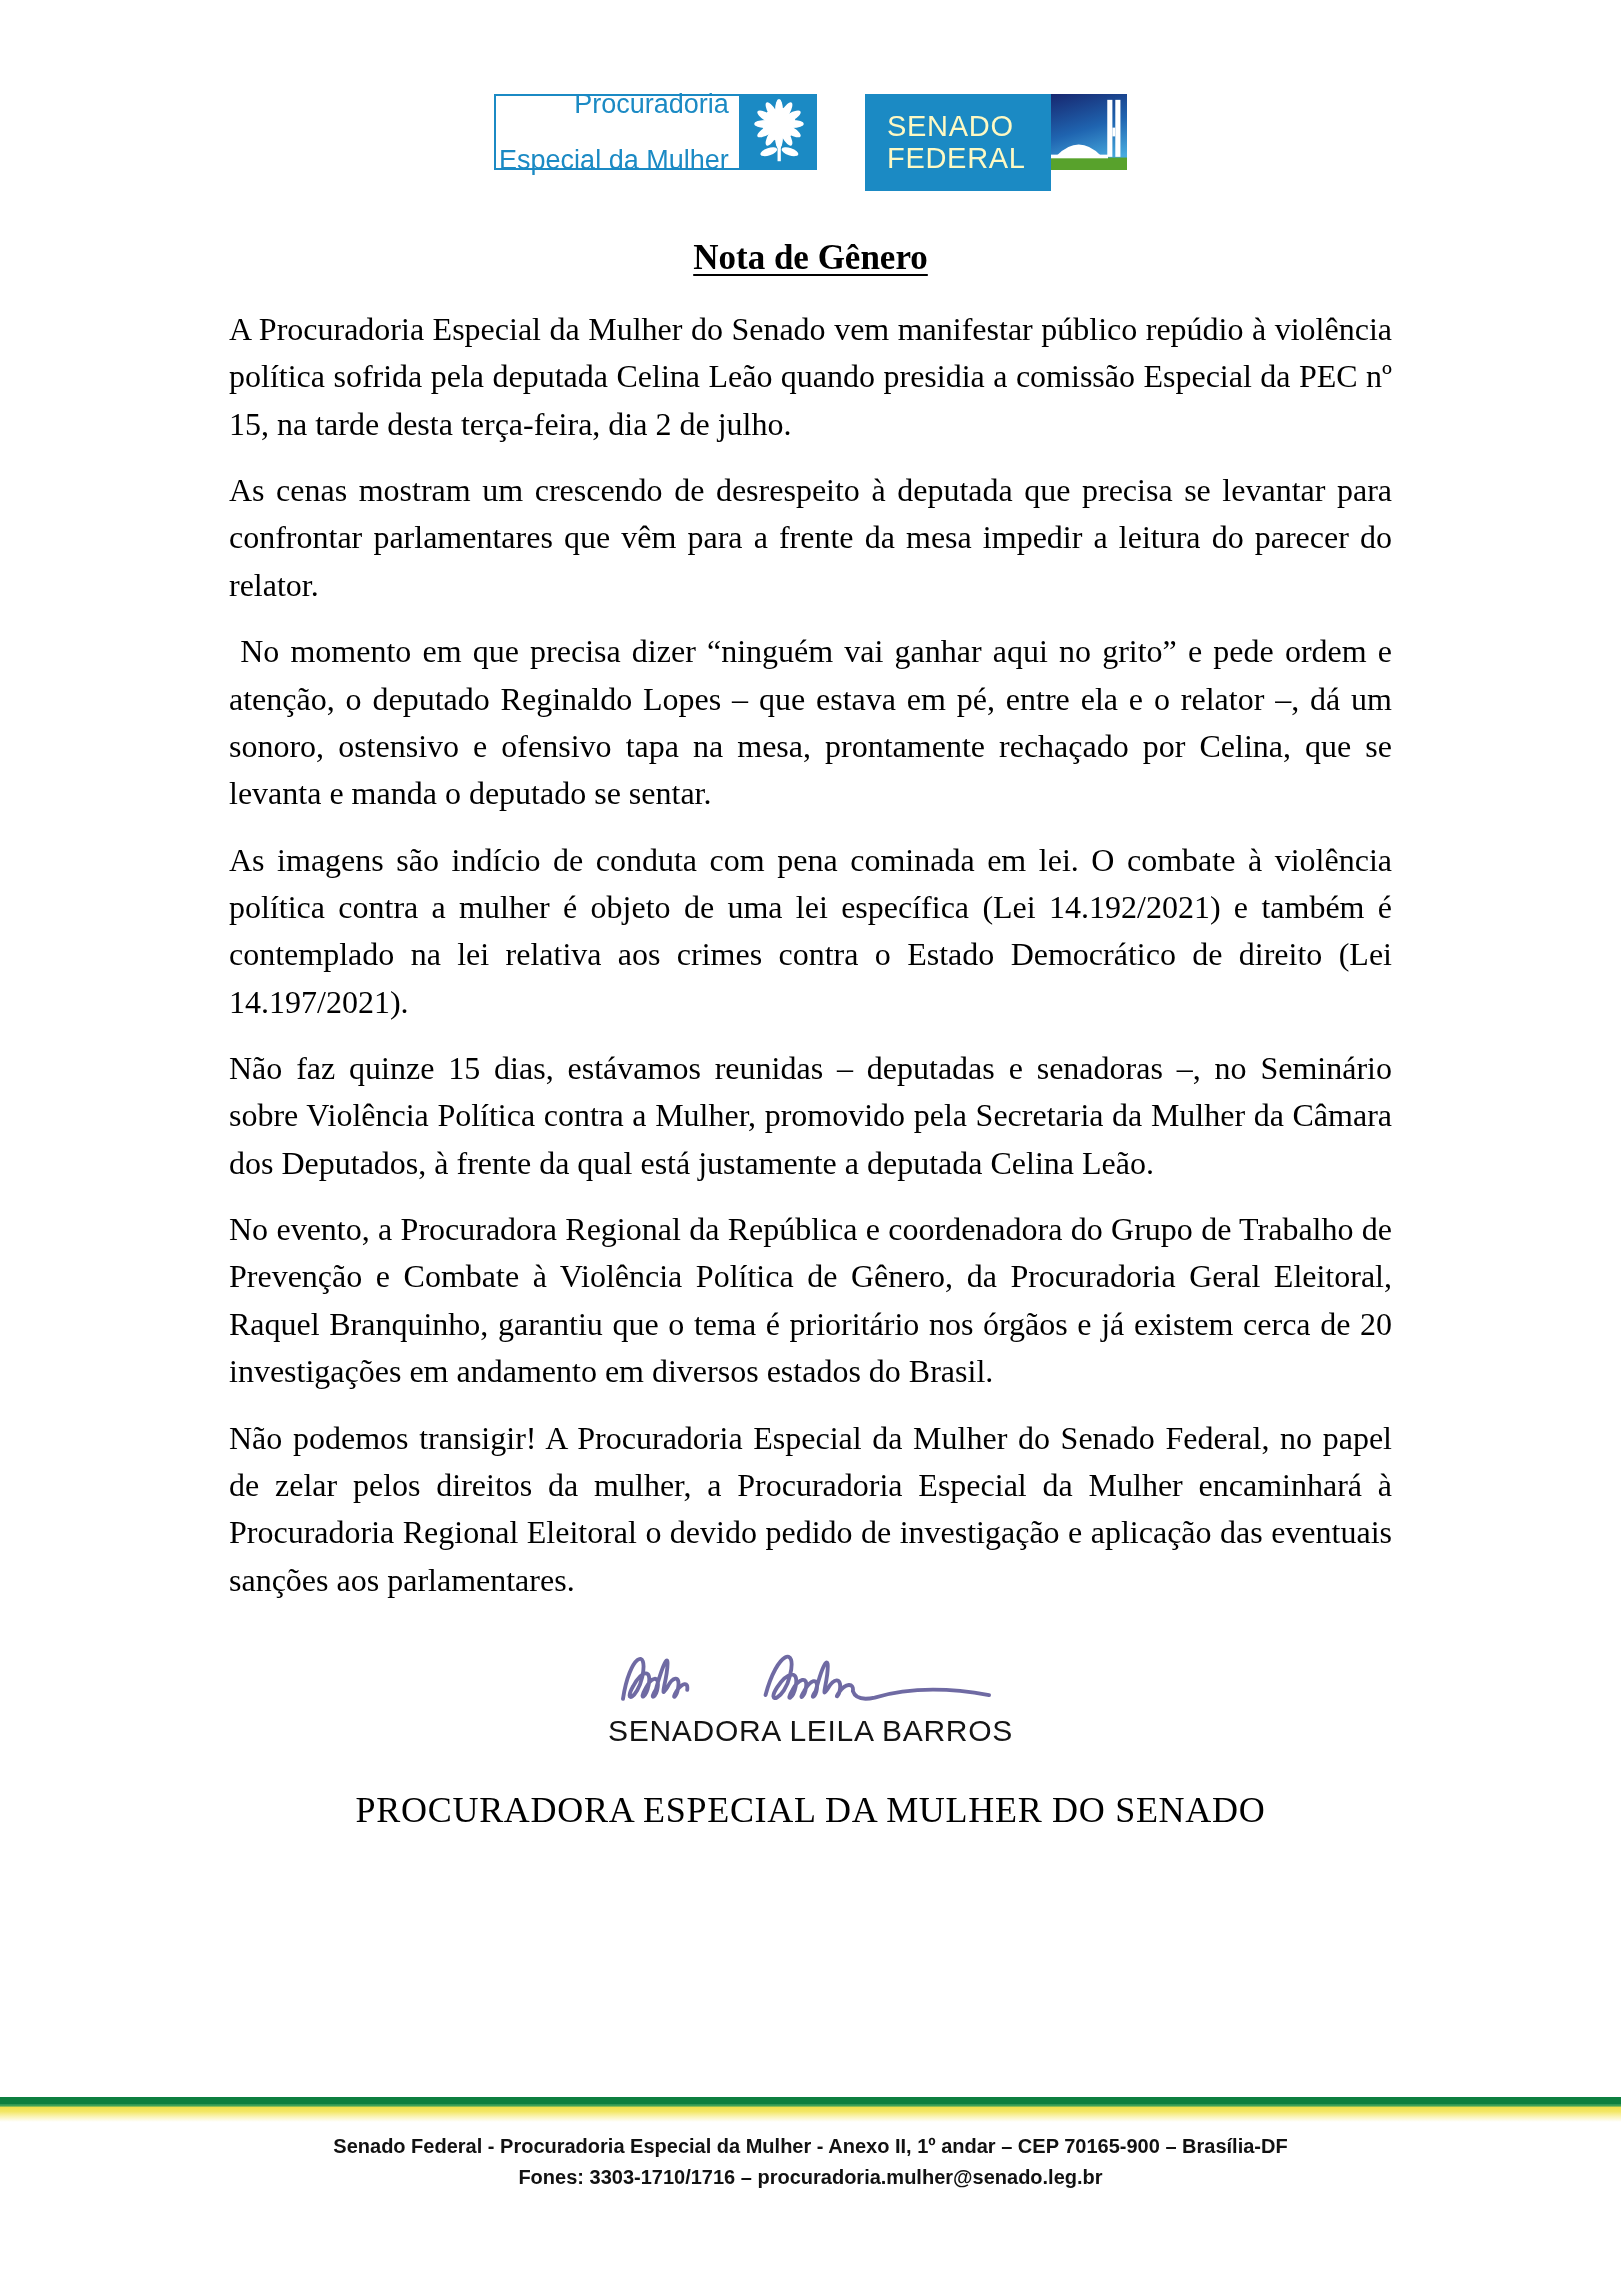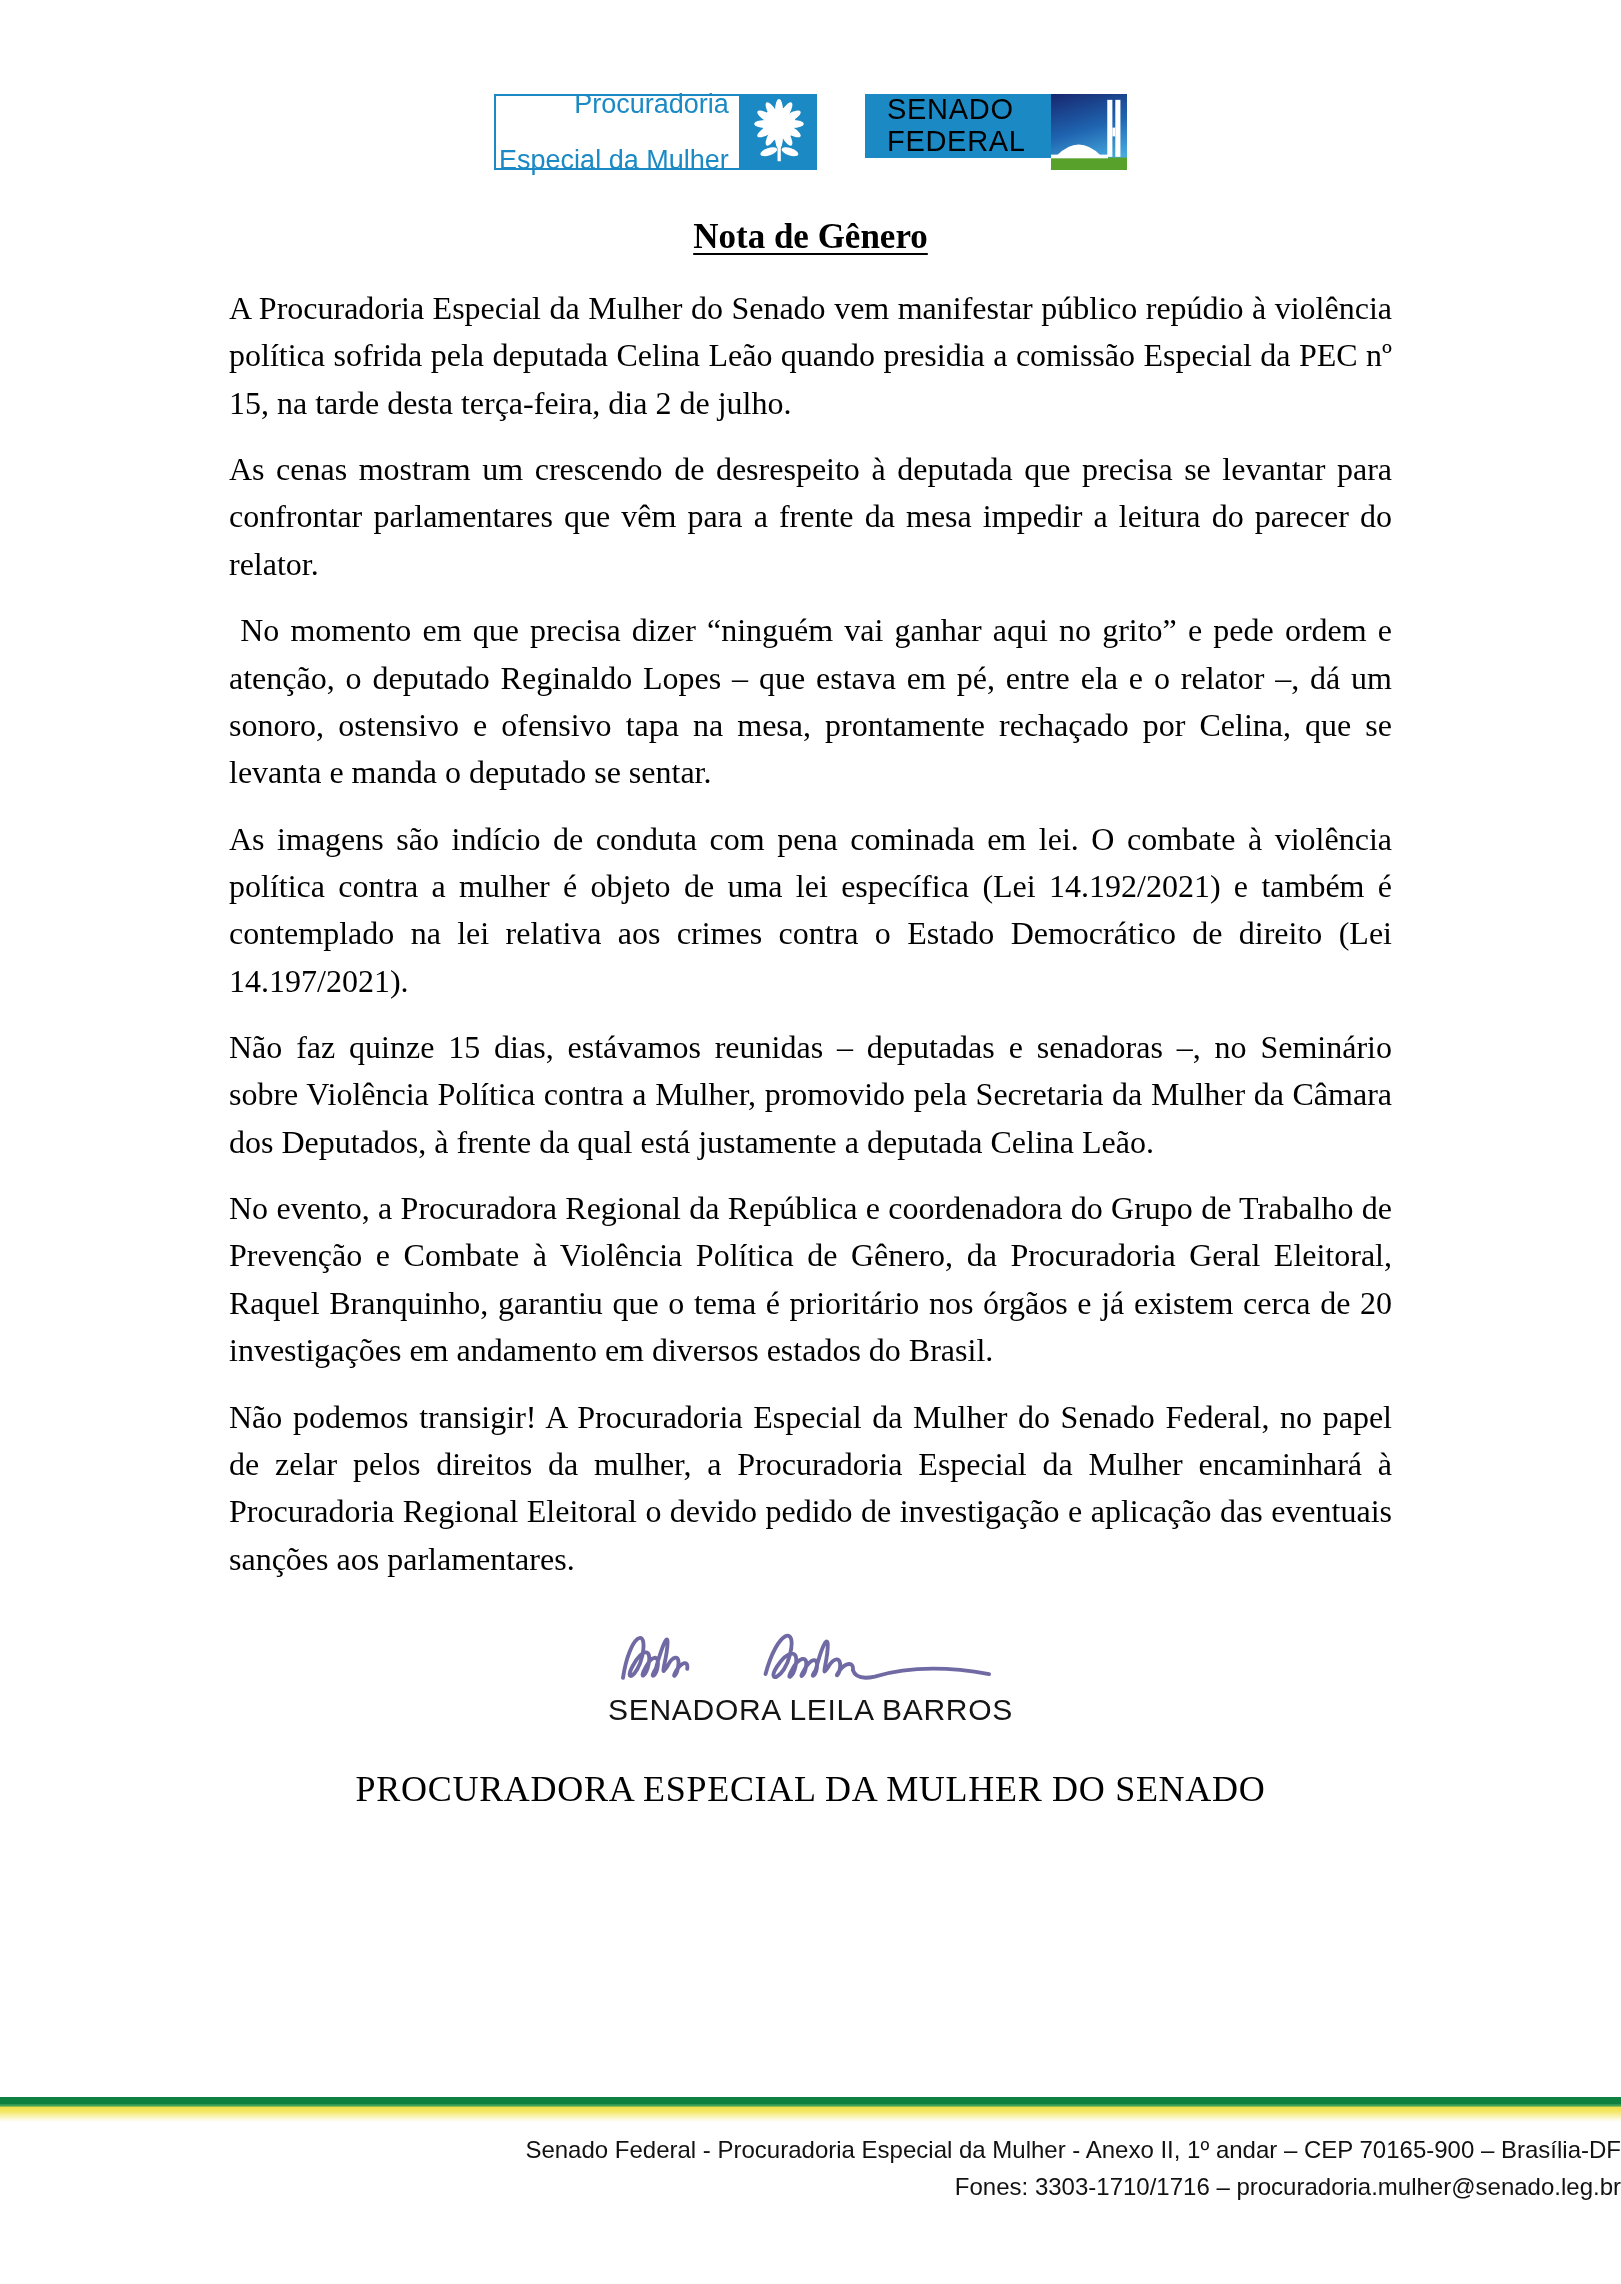--- a/index.html
+++ b/index.html
@@ -43,23 +43,23 @@
     white-space: nowrap;
   }
   .pem-flower {
     width: 76px; height: 76px;
     background: #1b8ac4;
     display: block;
   }
   .header-gap { width: 48px; }
   .senado-box {
     box-sizing: border-box;
-    width: 186px; height: 64px;
+    width: 186px; height: 97px;
     background: #1b8ac4;
-    color: #000000;
+    color: #fef9c3;
     font-family: "Liberation Sans", sans-serif;
     font-size: 29px;
     line-height: 1.1;
     letter-spacing: 0.7px;
     display: flex;
     flex-direction: column;
     justify-content: center;
     padding-left: 22px;
   }
   .congress { width: 76px; height: 76px; display: block; }
@@ -111,25 +111,26 @@
     background: linear-gradient(to bottom,
       #0d7f3f 0%, #0d7f3f 26%,
       #3fa257 30%, #3fa257 34%,
       #efe14e 40%, #f3e766 56%,
       #faf3b0 74%, #ffffff 96%);
   }
   .footer-text {
     position: absolute;
     left: 0; top: 2131px;
     width: 100%;
-    text-align: right;
-    font-family: "Liberation Sans", sans-serif;
-    font-size: 24px;
+    text-align: center;
+    font-family: "Liberation Sans", sans-serif;
+    font-size: 20px;
     line-height: 1.55;
     color: #111;
+    font-weight: bold;
   }
 </style>
 </head>
 <body>
 
 <div class="page">
 
   <div class="header">
     <div class="logo-pem">
       <div class="pem-textbox">

